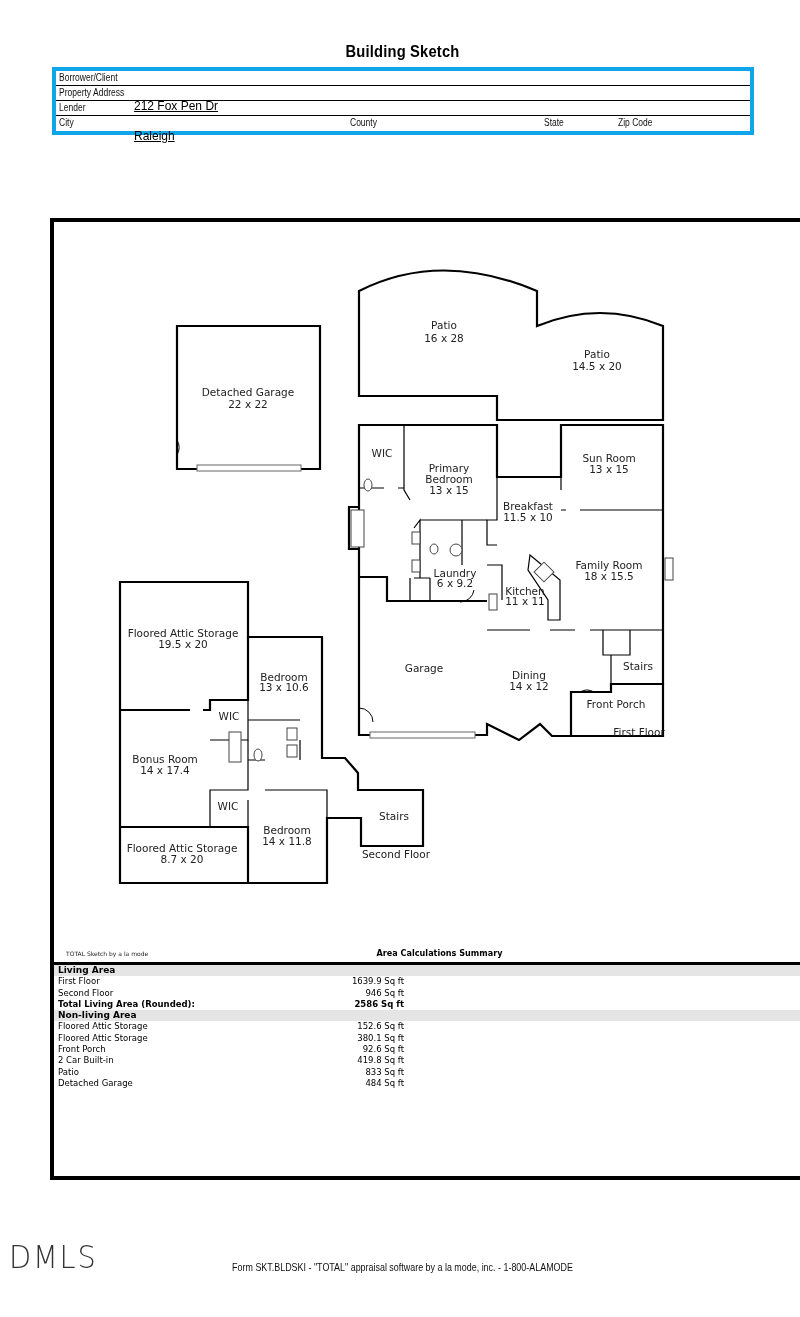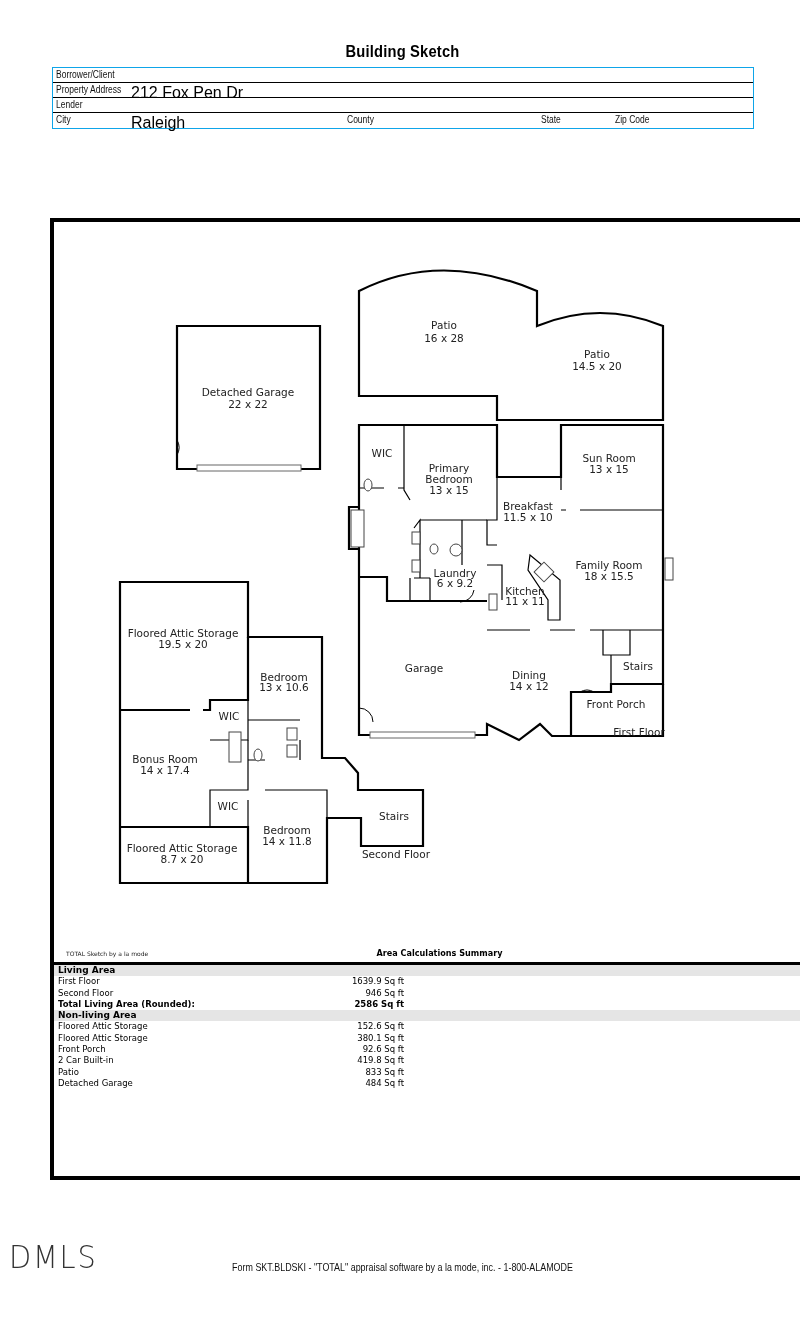--- a/index.html
+++ b/index.html
@@ -1,22 +1,22 @@
 <!DOCTYPE html>
 <html><head>
 <meta charset="utf-8">
 <style>
   * { box-sizing: border-box; margin: 0; padding: 0; }
   body { width: 800px; height: 1317px; background: #ffffff; position: relative; font-family: "Liberation Sans", sans-serif; color: #000; overflow: hidden; }
   .title { position: absolute; left: 0; top: 43px; width: 805px; text-align: center; font-family: "Liberation Sans", sans-serif; font-weight: bold; font-size: 16px; transform: scaleX(0.92); letter-spacing: 0.2px; }
-  .header-table { position: absolute; left: 52px; top: 67px; width: 702px; border: 1px solid #0ea5e9; }
+  .header-table { position: absolute; left: 52px; top: 67px; width: 702px; border: 4px solid #0ea5e9; }
   .hrow { height: 15px; border-bottom: 1px solid #000; position: relative; font-size: 10px; }
   .hrow:last-child { border-bottom: none; }
   .hlabel { position: absolute; left: 3px; top: 1px; font-size: 10px; transform: scaleX(0.85); transform-origin: left; color: #111; }
-  .hval { position: absolute; top: 1px; font-size: 16px; color: #000; }
+  .hval { position: absolute; top: 13px; font-size: 12px; color: #000; text-decoration: underline; }
   .frame { position: absolute; left: 50px; top: 218px; width: 779px; height: 962px; border: 4px solid #000; }
   .plan { position: absolute; left: 0; top: 0; }
   .room-label { font-family: "DejaVu Sans", sans-serif; font-size: 10.5px; fill: #222; text-anchor: middle; }
   .sketch-credit { position: absolute; left: 12px; top: 728px; font-size: 6px; color: #222; font-family: "DejaVu Sans", sans-serif; }
   .summary-title { position: absolute; left: 0; width: 100%; top: 726px; text-align: center; font-size: 9px; font-weight: bold; font-family: "DejaVu Sans", sans-serif; transform: scaleX(0.9); }
   .summary { position: absolute; left: 0; top: 740px; width: 100%; border-top: 3px solid #000; font-family: "DejaVu Sans", sans-serif; font-size: 8.5px; }
   .srow { height: 11.3px; line-height: 11.3px; position: relative; padding-left: 4px; }
   .srow.section { background: #e5e5e5; font-weight: bold; font-size: 9px; }
   .srow.bold { font-weight: bold; }
   .sval { position: absolute; left: 278px; top: 0; width: 72px; text-align: right; }

